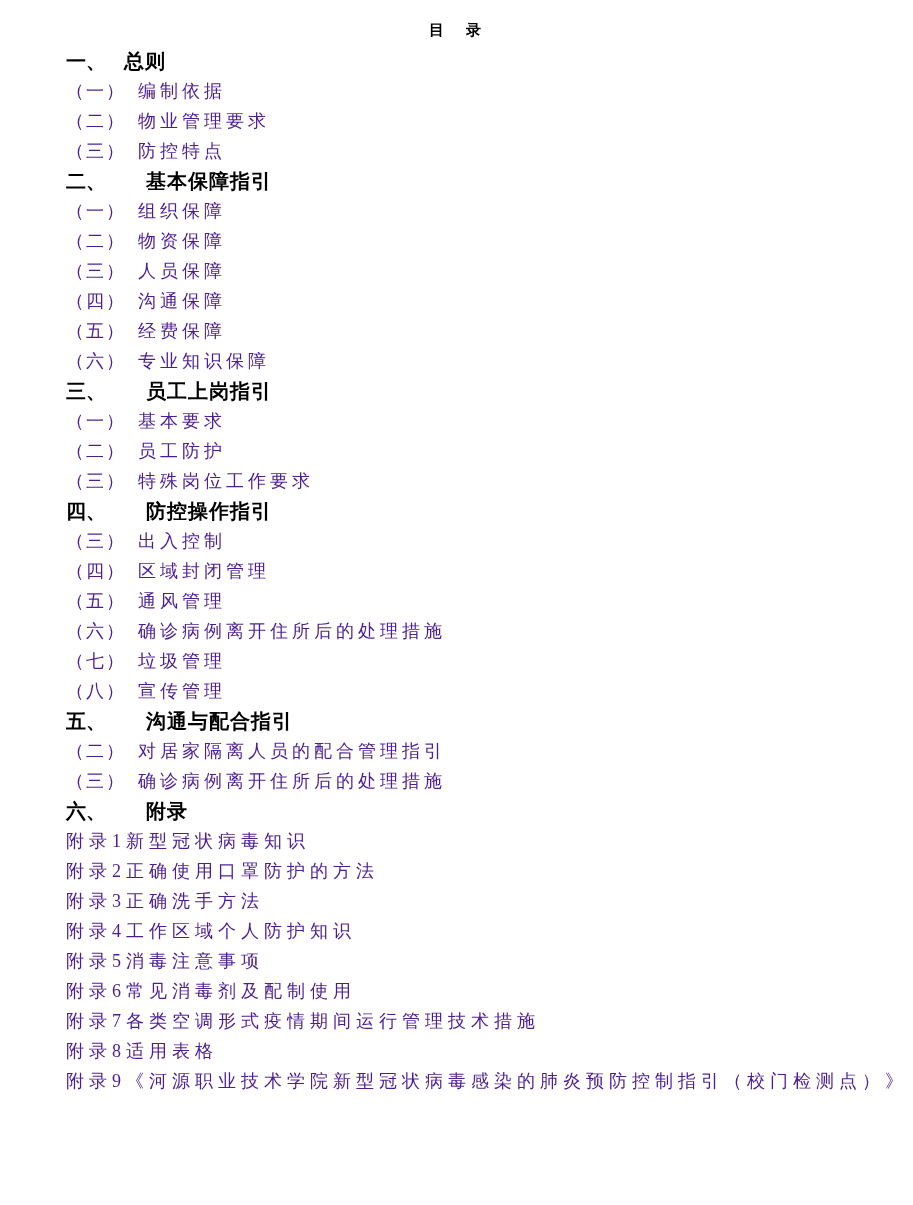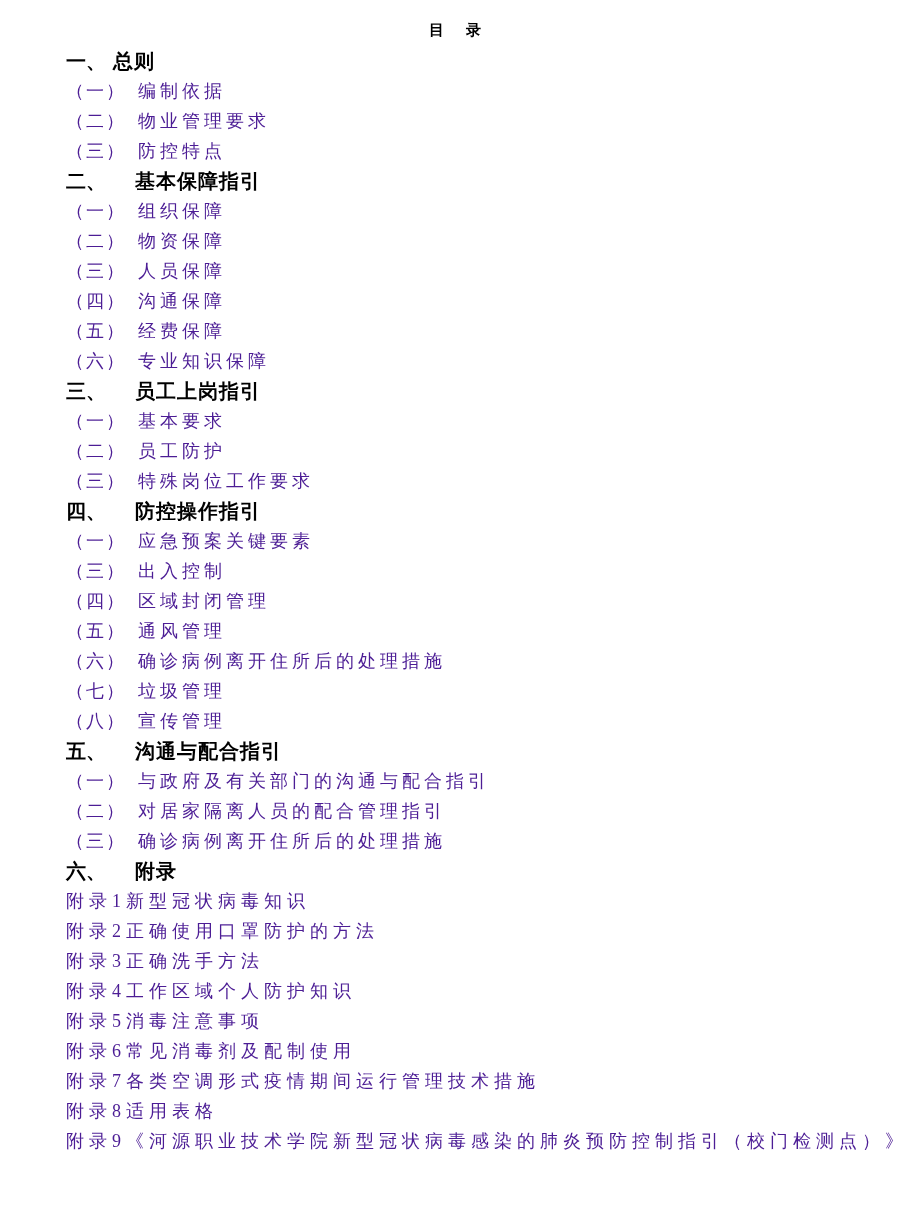--- a/index.html
+++ b/index.html
@@ -42,20 +42,21 @@
   }
   .head .num {
     display: inline-block;
     width: 69px;
   }
   .head.narrow .num {
     width: 47px;
   }
   .head .htitle {
     letter-spacing: 1px;
+    margin-left: 11px;
   }
   .item,
   .appendix {
     font-family: "Liberation Serif", "DejaVu Serif", serif;
     font-size: 18px;
     color: #4c1d95;
   }
   .item .label {
     letter-spacing: 2px;
     margin-right: 12px;
@@ -121,46 +122,40 @@
       <span class="label">（二）</span><span class="text">员工防护</span>
     </div>
     <div class="row item">
       <span class="label">（三）</span><span class="text">特殊岗位工作要求</span>
     </div>
 
     <div class="row head">
       <span class="num">四、</span><span class="htitle">防控操作指引</span>
     </div>
     <div class="row item">
-      <span class="label">（一）</span><span class="text">应急预案关键要素</span>
-    </div>
-    <div class="row item">
       <span class="label">（三）</span><span class="text">出入控制</span>
     </div>
     <div class="row item">
       <span class="label">（四）</span><span class="text">区域封闭管理</span>
     </div>
     <div class="row item">
       <span class="label">（五）</span><span class="text">通风管理</span>
     </div>
     <div class="row item">
       <span class="label">（六）</span><span class="text">确诊病例离开住所后的处理措施</span>
     </div>
     <div class="row item">
       <span class="label">（七）</span><span class="text">垃圾管理</span>
     </div>
     <div class="row item">
       <span class="label">（八）</span><span class="text">宣传管理</span>
     </div>
 
     <div class="row head">
       <span class="num">五、</span><span class="htitle">沟通与配合指引</span>
-    </div>
-    <div class="row item">
-      <span class="label">（一）</span><span class="text">与政府及有关部门的沟通与配合指引</span>
     </div>
     <div class="row item">
       <span class="label">（二）</span><span class="text">对居家隔离人员的配合管理指引</span>
     </div>
     <div class="row item">
       <span class="label">（三）</span><span class="text">确诊病例离开住所后的处理措施</span>
     </div>
 
     <div class="row head">
       <span class="num">六、</span><span class="htitle">附录</span>

